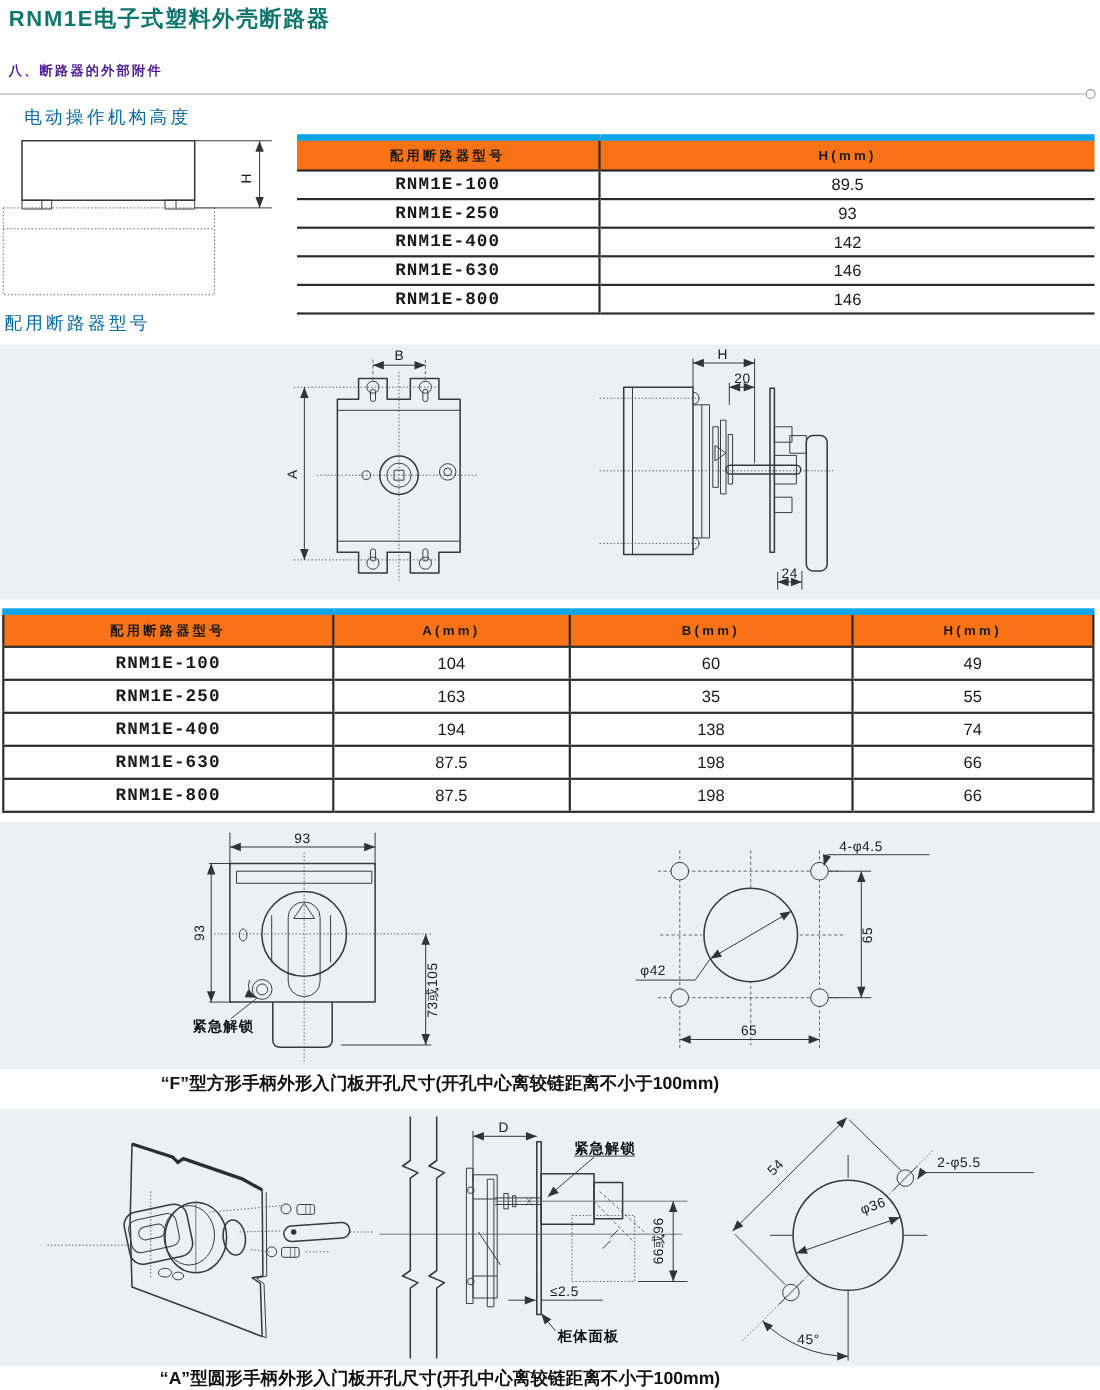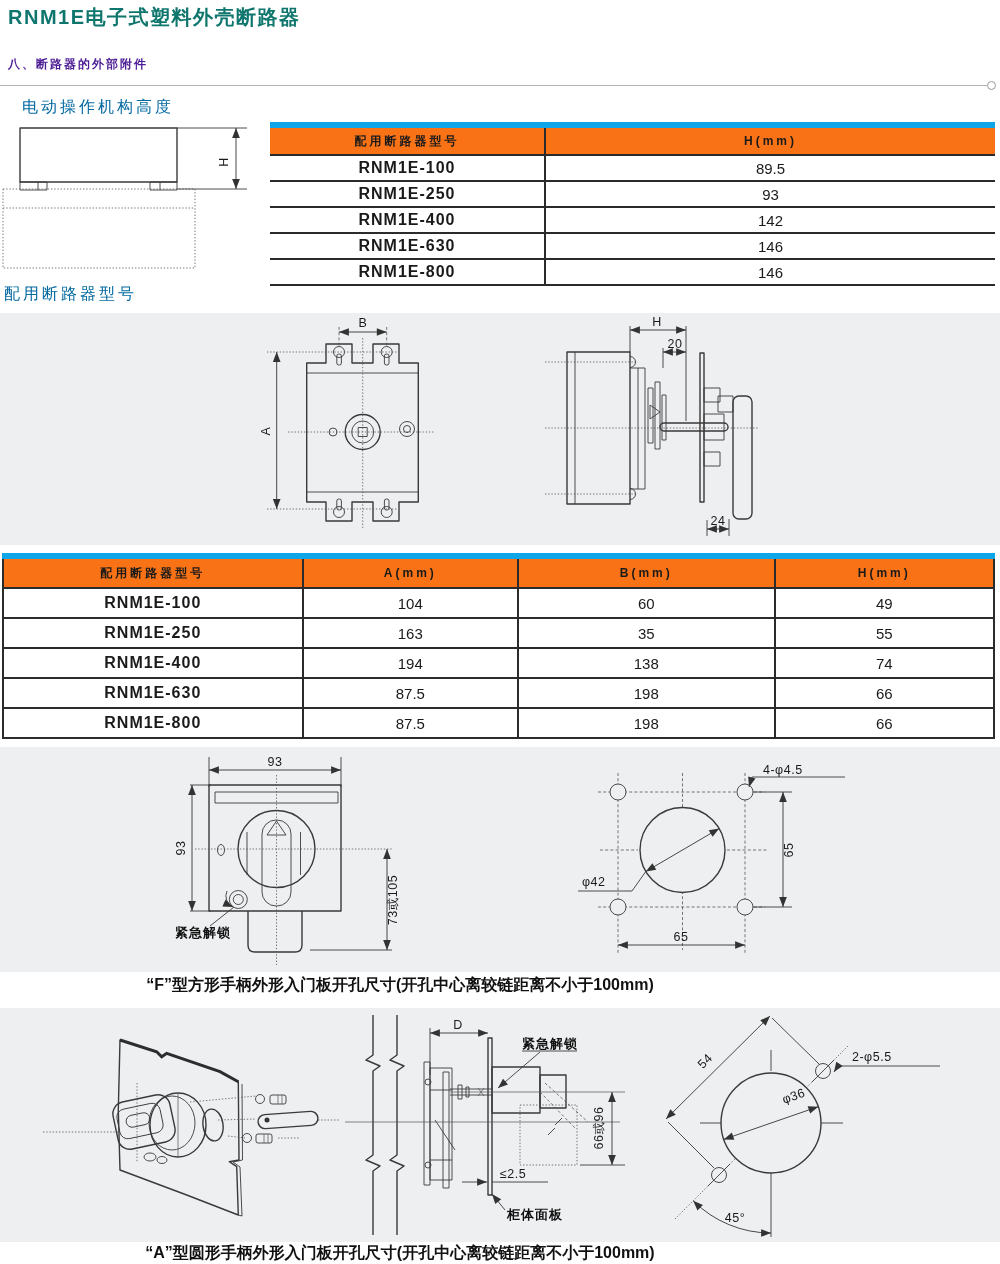--- a/index.html
+++ b/index.html
@@ -25,21 +25,21 @@
   .cap-a{top:1243px;}
   table{border-collapse:collapse;table-layout:fixed;position:absolute;}
   .tbl1{left:270px;top:122px;width:725px;}
   .tbl2{left:2px;top:553px;width:993px;border:2px solid #2b2b2b;}
   th,td{text-align:center;padding:0;border-bottom:2px solid #2b2b2b;}
   th{background:#f97316;font-size:12px;font-weight:bold;letter-spacing:3px;
      border-top:6px solid #0ea5e9;}
   .tbl1 th{height:26px;} .tbl1 td{height:24px;}
   .tbl2 th{height:28px;} .tbl2 td{height:28px;}
   td{font-size:15px;color:#1a1a1a;}
-  td.model-cell{font-weight:bold;font-size:16px;letter-spacing:1px;}
+  td.model-cell{font-weight:bold;font-size:16px;letter-spacing:1px;font-family:Liberation Mono, monospace;}
   th + th, td + td{border-left:2px solid #2b2b2b;}
   .tbl1 th:first-child,.tbl1 td:first-child{border-left:none;}
   svg{position:absolute;overflow:visible;}
   .ol{fill:none;stroke:#3a3a3a;stroke-width:1.4;stroke-linejoin:round;}
   .tn{fill:none;stroke:#3a3a3a;stroke-width:0.9;stroke-linejoin:round;}
   .th7{fill:none;stroke:#555;stroke-width:0.7;}
   .dm{fill:none;stroke:#333;stroke-width:0.9;}
   .ds{fill:none;stroke:#555;stroke-width:0.8;stroke-dasharray:3,2.2;}
   .dt{fill:none;stroke:#555;stroke-width:0.8;stroke-dasharray:1.4,1.8;}
   .fillp{fill:#edeff1;}

